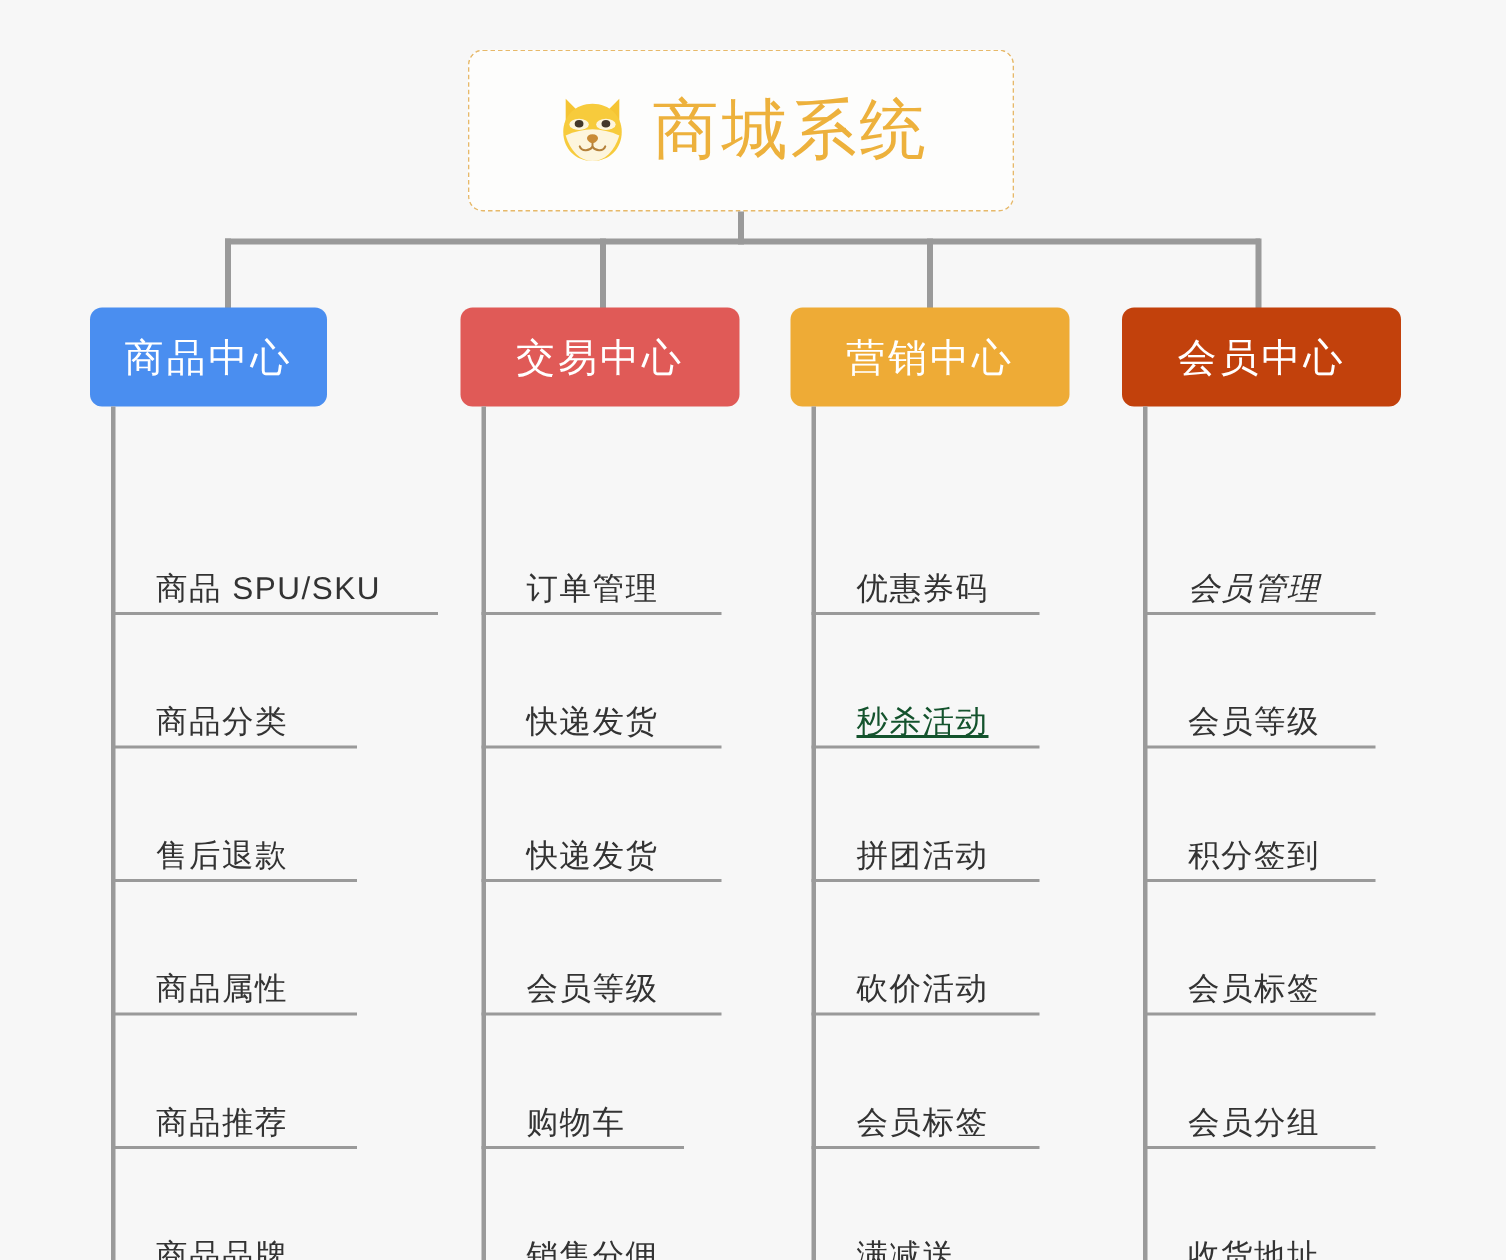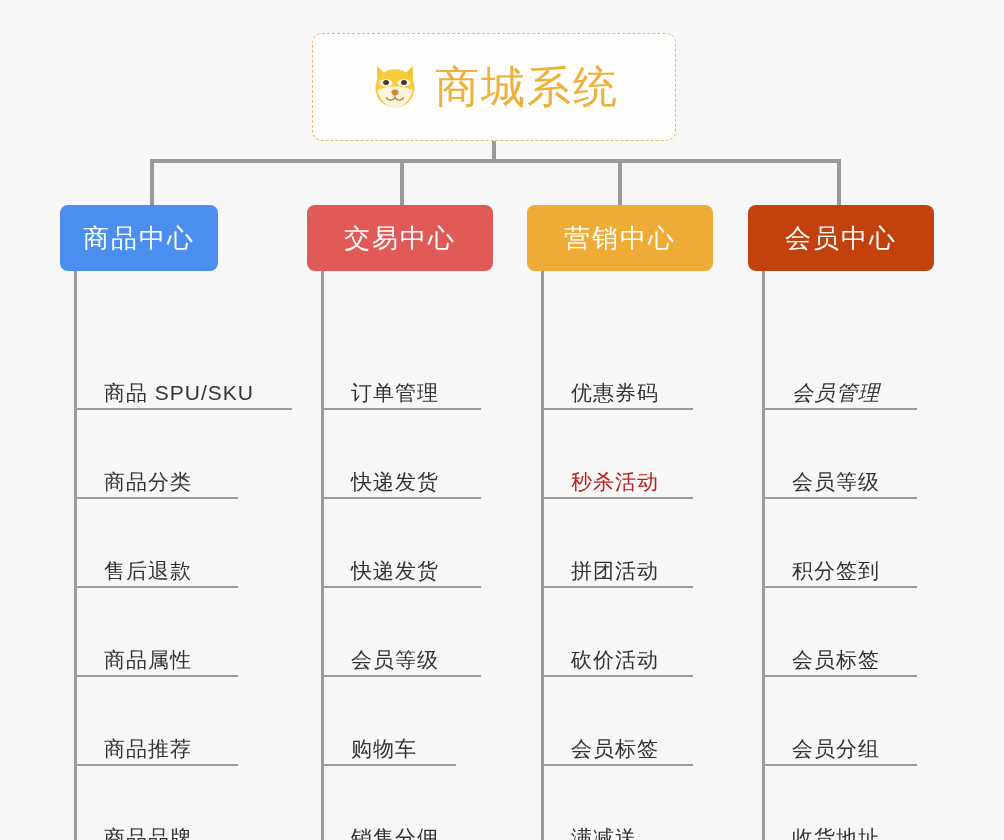--- a/index.html
+++ b/index.html
@@ -194,21 +194,21 @@
   <div class="column" style="left:527px; width:186px;">
     <div class="cat-box" style="width: 186px; background: rgb(238, 171, 54);">
       <span>营销中心</span>
     </div>
     <div class="leaf-list" style="height:578px;">
       <div class="leaf-spine" style="height: 578px; background: rgb(154, 154, 154);"></div>
       <div class="leaf-item" style="top: 95px; width: 152px; border-bottom-color: rgb(154, 154, 154);">
         <span class="leaf-label" style="color: rgb(51, 51, 51);">优惠券码</span>
       </div>
       <div class="leaf-item" style="top: 184px; width: 152px; border-bottom-color: rgb(154, 154, 154);">
-        <span class="leaf-label" style="color: #b91c1c;">秒杀活动</span>
+        <span class="leaf-label" style="color: #14532d; text-decoration: underline;">秒杀活动</span>
       </div>
       <div class="leaf-item" style="top: 273px; width: 152px; border-bottom-color: rgb(154, 154, 154);">
         <span class="leaf-label" style="color: rgb(51, 51, 51);">拼团活动</span>
       </div>
       <div class="leaf-item" style="top: 362px; width: 152px; border-bottom-color: rgb(154, 154, 154);">
         <span class="leaf-label" style="color: rgb(51, 51, 51);">砍价活动</span>
       </div>
       <div class="leaf-item" style="top: 451px; width: 152px; border-bottom-color: rgb(154, 154, 154);">
         <span class="leaf-label" style="color: rgb(51, 51, 51);">会员标签</span>
       </div>

